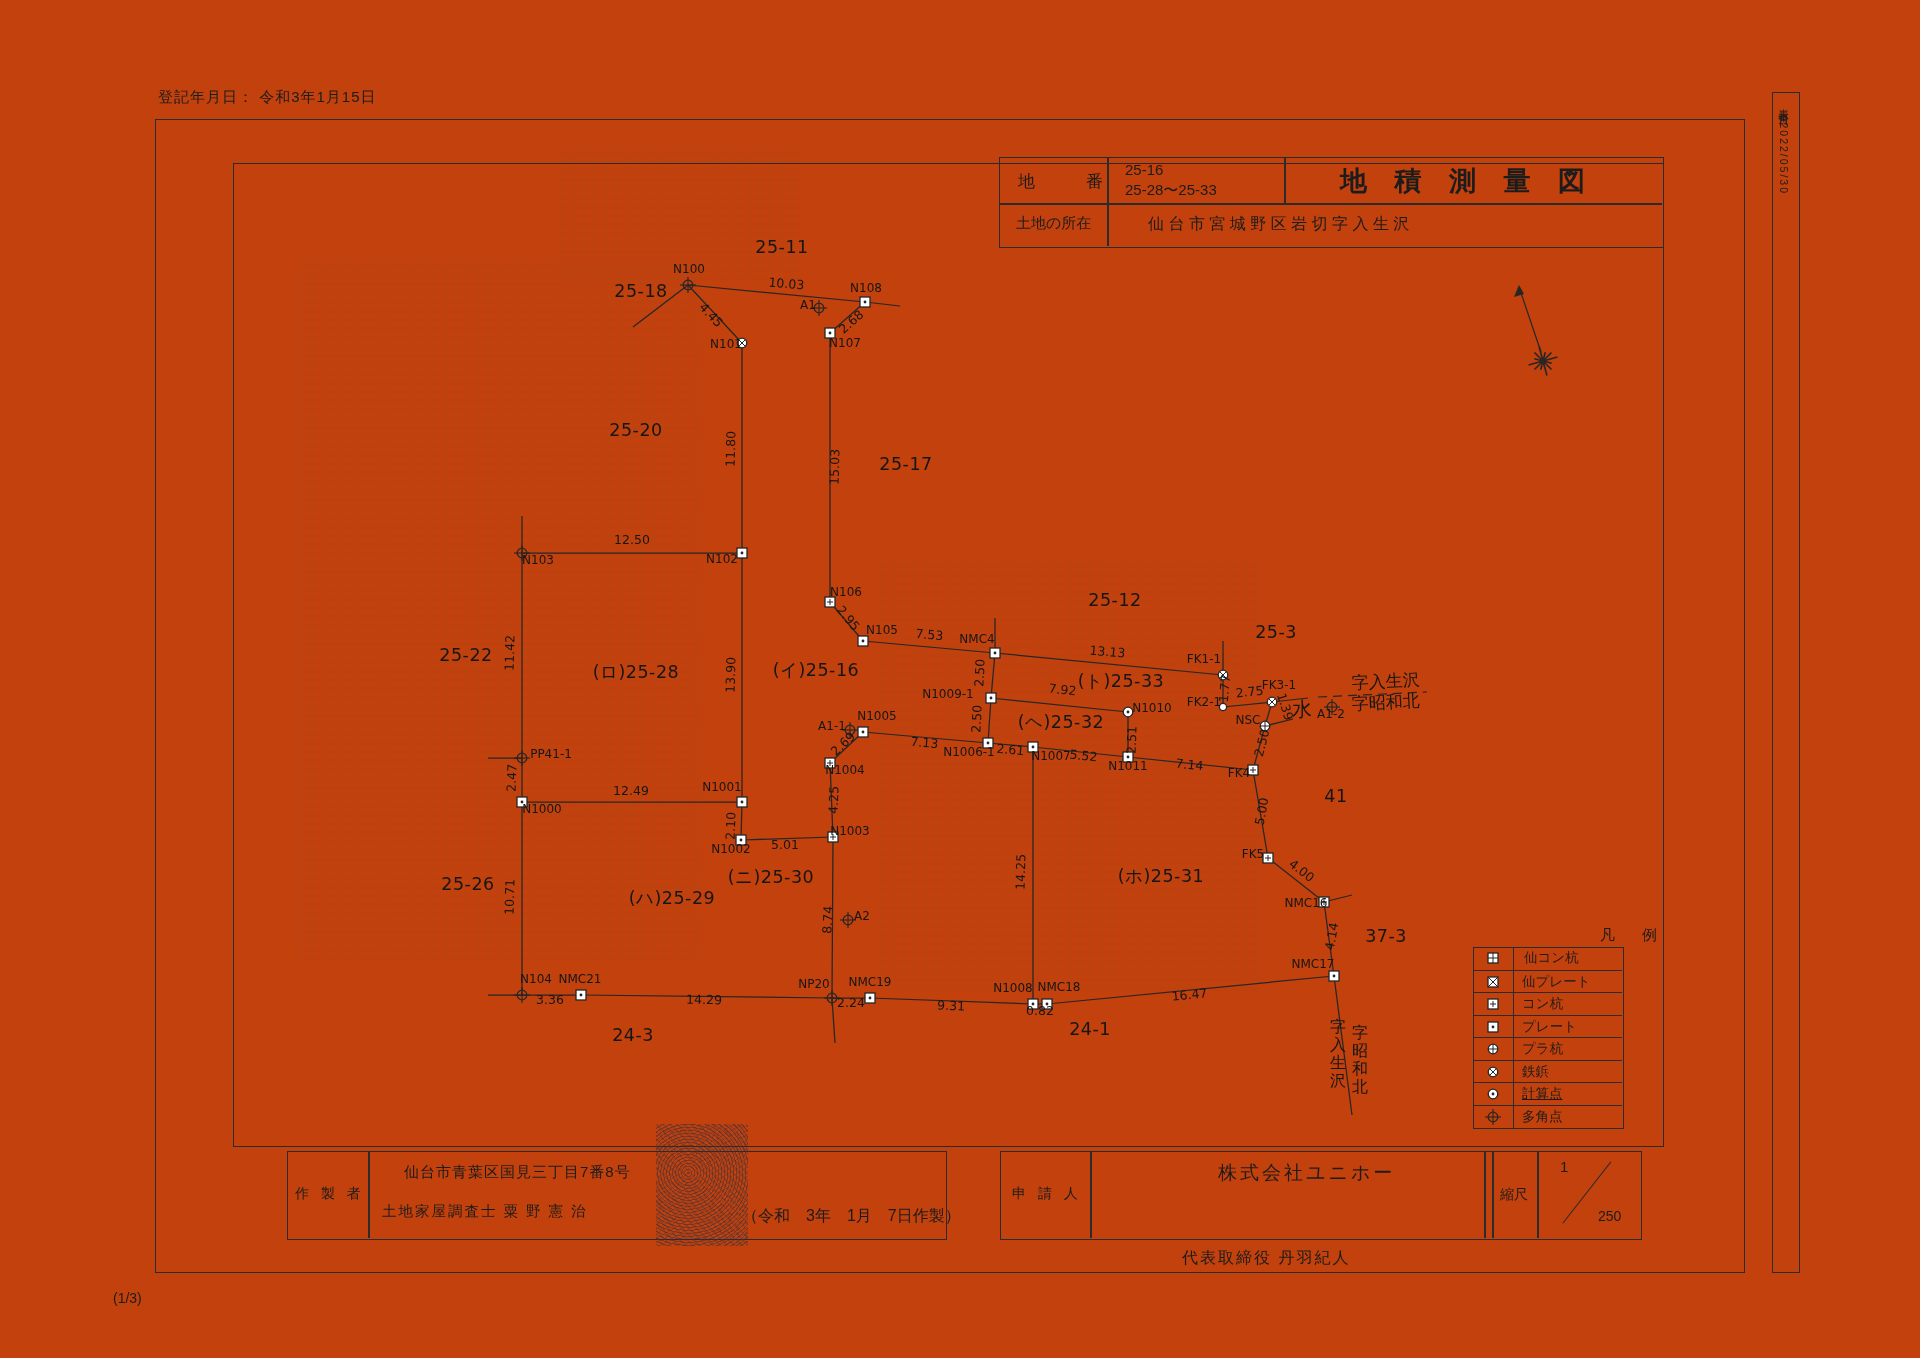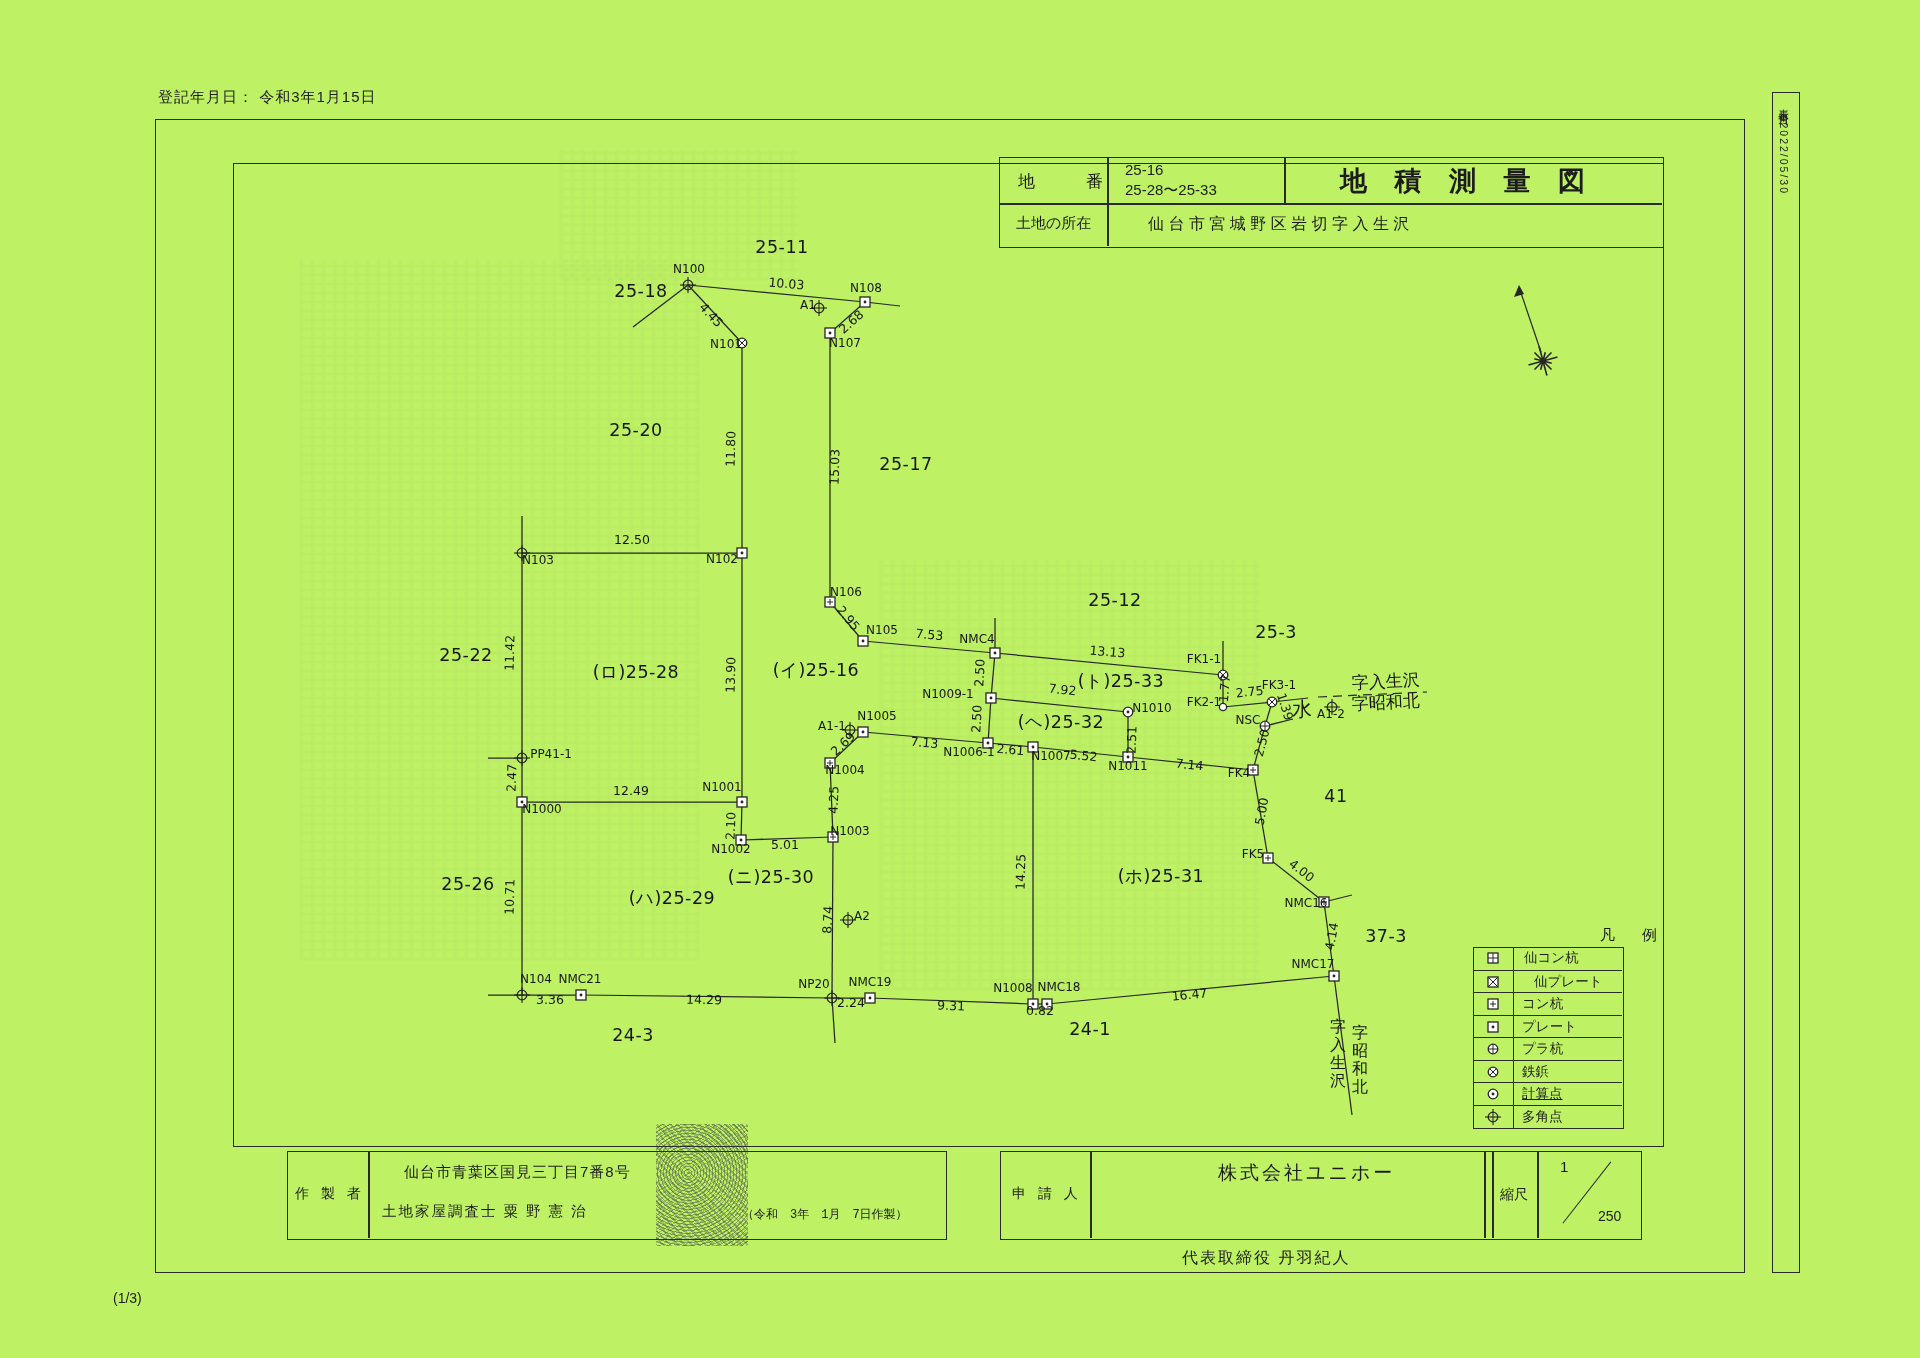--- a/index.html
+++ b/index.html
@@ -1,16 +1,16 @@
 <!DOCTYPE html>
 <html><head>
 <meta charset="utf-8">
 <style>
   html,body{margin:0;padding:0;background:#e8e8e6;}
-  .page{position:relative;width:1920px;height:1358px;background:#bef264;overflow:hidden;
+  .page{position:relative;width:1920px;height:1358px;background:#c2410c;overflow:hidden;
         font-family:"Liberation Sans",sans-serif;color:#1c1c1c;}
   .abs{position:absolute;}
   .frame{position:absolute;border:1.6px solid #2b2b2b;}
   .cellline{position:absolute;background:#2b2b2b;}
   .txt{position:absolute;white-space:nowrap;}
   .vtext{writing-mode:vertical-rl;text-orientation:mixed;letter-spacing:2px;}
   .bleed{position:absolute;opacity:.045;filter:blur(1px);pointer-events:none;
          background:repeating-linear-gradient(0deg,#555 0 2px,transparent 2px 9px),
                     repeating-linear-gradient(90deg,#777 0 3px,transparent 3px 11px);}
   .stamp{position:absolute;left:656px;top:1124px;width:92px;height:122px;opacity:.8;
@@ -422,21 +422,21 @@
           <div style="position: absolute; left: 40px; top: 0px; width: 109px; height: 100%; border-left: 1.2px solid rgb(43, 43, 43); display: flex; align-items: center; padding-left: 10px; font-size: 13.5px; box-sizing: border-box;">仙コン杭</div>
         </div>
         <div style="position: absolute; left: 0px; top: 22.5px; width: 149px; height: 22.5px; border-top: 1.2px solid rgb(43, 43, 43);">
           <svg width="40" height="22" viewBox="0 0 40 22" style="position: absolute; left: 0px; top: 0px;">
             <g>
               <rect x="15" y="6" width="10" height="10" fill="#fff" stroke="#262626" stroke-width="1.3"></rect>
               <line x1="15" y1="6" x2="25" y2="16" stroke="#262626" stroke-width="1"></line>
               <line x1="15" y1="16" x2="25" y2="6" stroke="#262626" stroke-width="1"></line>
             </g>
           </svg>
-          <div style="position: absolute; left: 40px; top: 0px; width: 109px; height: 100%; border-left: 1.2px solid rgb(43, 43, 43); display: flex; align-items: center; padding-left: 20px; font-size: 13.5px; box-sizing: border-box;">仙プレート</div>
+          <div style="position: absolute; left: 40px; top: 0px; width: 109px; height: 100%; border-left: 1.2px solid rgb(43, 43, 43); display: flex; align-items: center; padding-left: 8px; font-size: 13.5px; box-sizing: border-box;">仙プレート</div>
         </div>
         <div style="position: absolute; left: 0px; top: 45px; width: 149px; height: 22.5px; border-top: 1.2px solid rgb(43, 43, 43);">
           <svg width="40" height="22" viewBox="0 0 40 22" style="position: absolute; left: 0px; top: 0px;">
             <g>
               <rect x="15" y="6" width="10" height="10" fill="#fff" stroke="#262626" stroke-width="1.3"></rect>
               <line x1="17" y1="11" x2="23" y2="11" stroke="#262626" stroke-width="1"></line>
               <line x1="20" y1="8" x2="20" y2="14" stroke="#262626" stroke-width="1"></line>
             </g>
           </svg>
           <div style="position: absolute; left: 40px; top: 0px; width: 109px; height: 100%; border-left: 1.2px solid rgb(43, 43, 43); display: flex; align-items: center; padding-left: 8px; font-size: 13.5px; box-sizing: border-box;">コン杭</div>
@@ -491,21 +491,21 @@
         </div>
       </div>
   </div>
 
   <div>
     <div class="frame" style="left:287px;top:1151px;width:658px;height:87px;"></div>
     <div class="cellline" style="left:368px;top:1151px;width:1.6px;height:87px;"></div>
     <div class="txt" style="left:295px;top:1185px;font-size:14px;letter-spacing:4px;">作 製 者</div>
     <div class="txt" style="left:404px;top:1163px;font-size:15px;letter-spacing:1px;">仙台市青葉区国見三丁目7番8号</div>
     <div class="txt" style="left:382px;top:1202px;font-size:14.5px;letter-spacing:2px;">土地家屋調査士 粟 野 憲 治</div>
-    <div class="txt" style="left:742px;top:1206px;font-size:12px;font-family:Liberation Mono, monospace;">（令和　3年　1月　7日作製）</div>
+    <div class="txt" style="left:742px;top:1206px;font-size:16px;">（令和　3年　1月　7日作製）</div>
   </div>
 
   <div class="stamp"></div>
 
   <div>
     <div class="frame" style="left:1000px;top:1151px;width:640px;height:87px;"></div>
     <div class="cellline" style="left:1090px;top:1151px;width:1.6px;height:87px;"></div>
     <div class="cellline" style="left:1484px;top:1151px;width:1.5px;height:87px;"></div>
     <div class="cellline" style="left:1492px;top:1151px;width:1.5px;height:87px;"></div>
     <div class="cellline" style="left:1537px;top:1151px;width:1.5px;height:87px;"></div>

